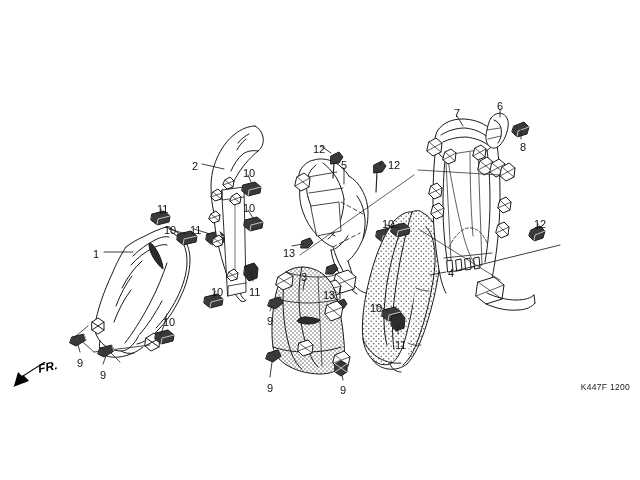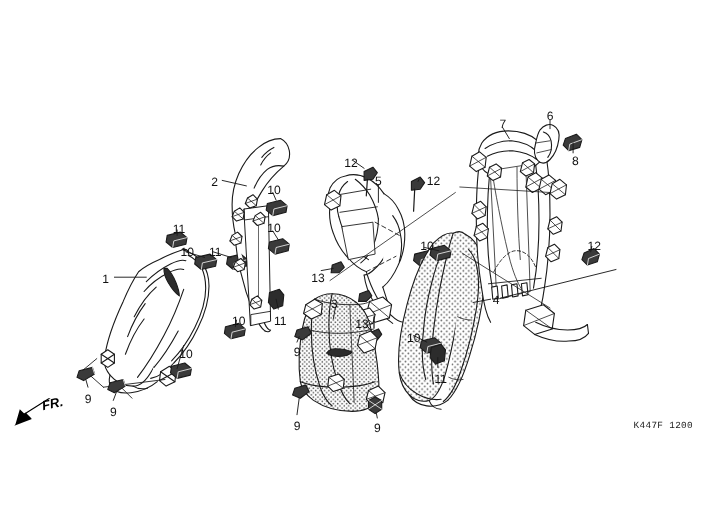--- a/index.html
+++ b/index.html
@@ -29,21 +29,21 @@
     color:#111111;
     white-space:nowrap;
     user-select:none;
   }
   .partnum{
     position:absolute;
     right:10px;bottom:88px;
     font-size:8.5px;
     letter-spacing:0.3px;
     color:#1a1a1a;
-    font-family:Liberation Mono, monospace;
+    font-family:Liberation Sans, sans-serif;
     white-space:nowrap;
   }
   .frlabel{
     position:absolute;
     font-size:12px;
     font-weight:bold;
     font-style:italic;
     color:#000;
     white-space:nowrap;
   }

